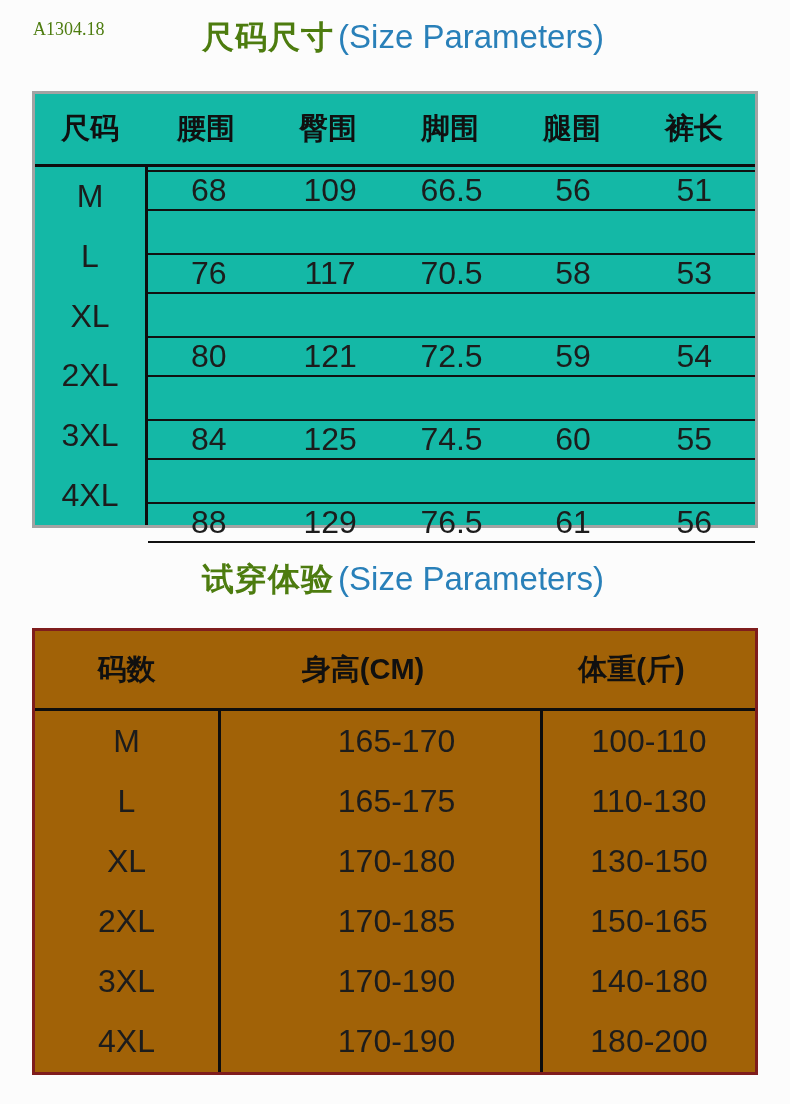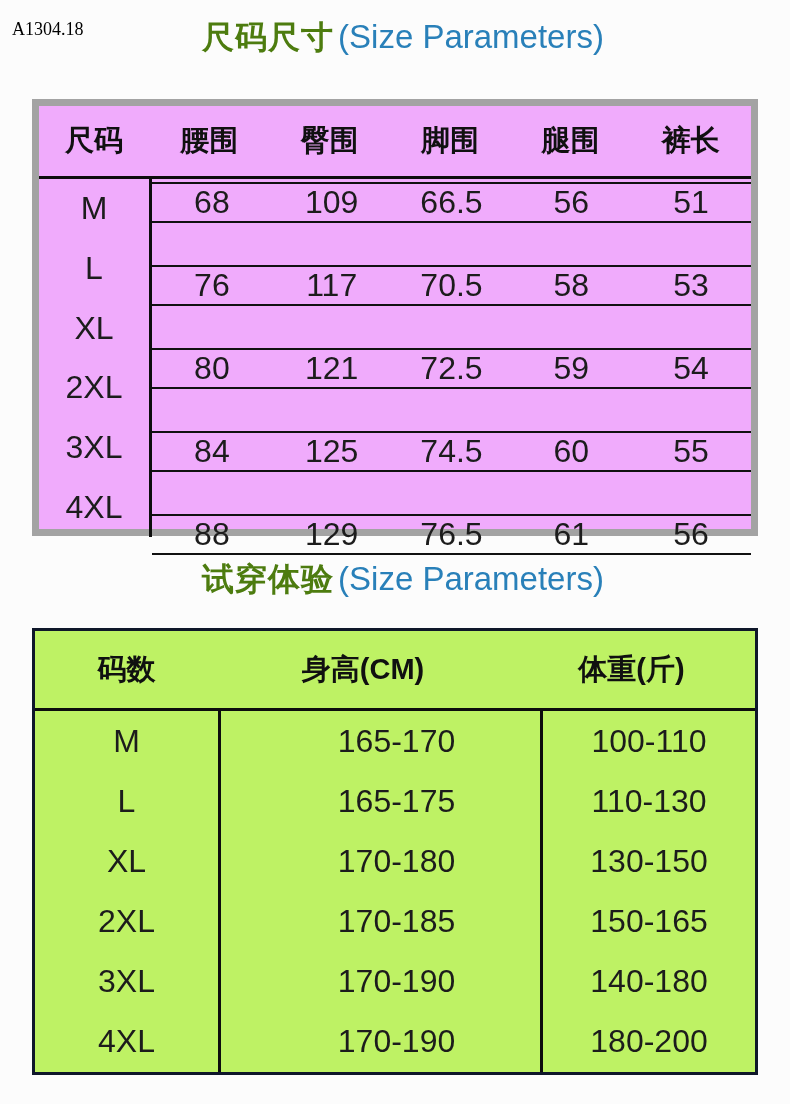--- a/index.html
+++ b/index.html
@@ -5,39 +5,39 @@
   html,body { margin:0; padding:0; background:#ffffff; }
   .page {
     position:relative;
     width:790px; height:1104px;
     background:#fcfcfc;
     font-family:"Liberation Sans","DejaVu Sans",sans-serif;
     color:#141414;
     overflow:hidden;
   }
   .product-code {
-    position:absolute; top:19px; left:12px;
+    position:absolute; top:19px; left:33px;
     font-family:"Liberation Serif","DejaVu Serif",serif;
-    font-size:18px; color:#000000;
+    font-size:18px; color:#4d7c0f;
   }
   .sec-title {
     position:absolute; left:0; width:100%;
     text-align:center; white-space:nowrap;
   }
   .sec-title .zh { font-size:32px; font-weight:700; color:#4d7c0f; letter-spacing:1px;margin-left:16px; }
   .sec-title .en { font-size:33px; font-weight:400; margin-left:4px; }
   .title-1 { top:16px; }
   .title-2 { top:558px; }
 
   
   .table1 {
-    position:absolute; top:99px; left:32px;
+    position:absolute; top:91px; left:32px;
     width:726px; height:437px;
-    border:7px solid #a3a3a3; box-sizing:border-box;
-    background:#f0abfc;
+    border:3px solid #a3a3a3; box-sizing:border-box;
+    background:#14b8a6;
   }
   .t1-header {
     height:70px; border-bottom:3px solid #0d0d0d;
     display:flex; align-items:center;
   }
   .t1-hcell {
     flex:1; text-align:center;
     font-size:29px; font-weight:700; color:#101010;
   }
   .t1-hcell:first-child { flex:0 0 110px; }
@@ -55,22 +55,22 @@
     flex:1; margin:3px 0;
     border-top:2px solid #111; border-bottom:2px solid #111;
     display:flex; align-items:center;
   }
   .t1-cell { flex:1; text-align:center; font-size:32px; color:#1c1c1c; }
 
   
   .table2 {
     position:absolute; top:628px; left:32px;
     width:726px; height:447px;
-    border:3px solid #0f172a; box-sizing:border-box;
-    background:#bef264;
+    border:3px solid #7f1d1d; box-sizing:border-box;
+    background:#a16207;
   }
   .t2-header {
     height:77px; border-bottom:3px solid #0d0d0d;
     display:flex; align-items:center;
   }
   .t2-hcell { text-align:center; font-size:29px; font-weight:700; color:#101010; }
   .t2-hcell:nth-child(1) { flex:0 0 183px; }
   .t2-hcell:nth-child(2) { flex:0 0 290px; }
   .t2-hcell:nth-child(3) { flex:1; }
   .t2-body { display:flex; height:361px; }

